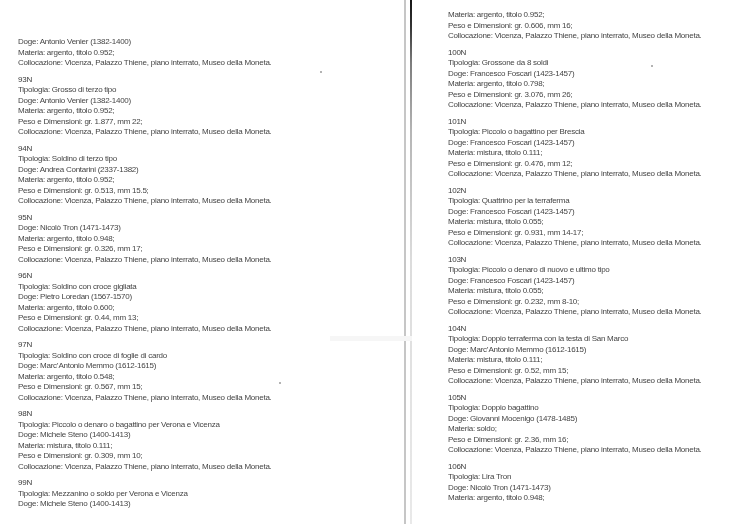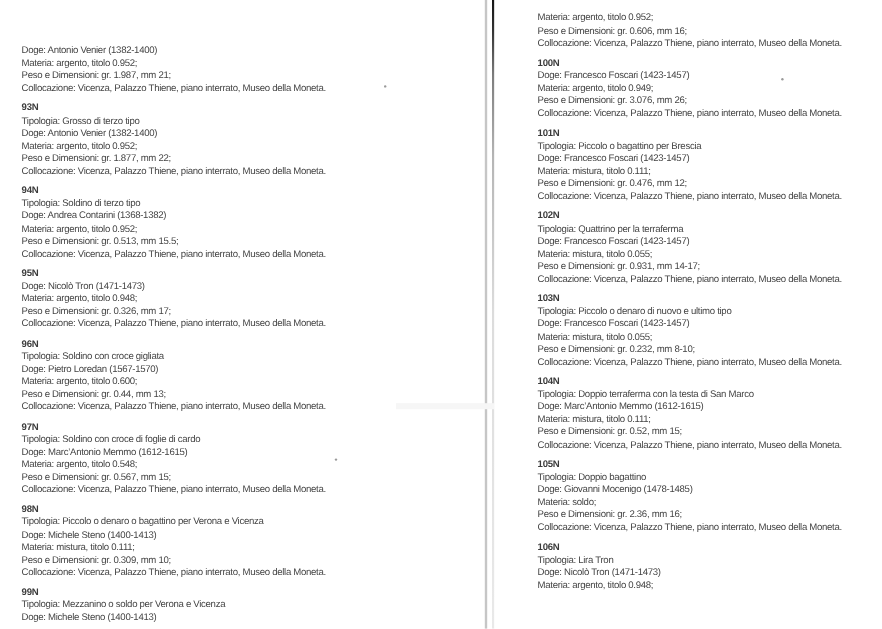--- a/index.html
+++ b/index.html
@@ -12,21 +12,21 @@
   }
   .page {
     position: absolute; top: 0; height: 524px;
     box-sizing: border-box;
     background: #ffffff;
   }
   .page-left  { left: 0;   width: 376px; padding: 13px 8px 0 18px; margin-top: 24px; }
   .page-right { left: 412px; width: 323px; padding: 10px 0 0 36px; }
   .entry { margin: 0 0 6px 0; }
   .entry-id {
-    font-weight: bold;
+    font-weight: normal;
     font-size: 8px; line-height: 10.5px; letter-spacing: -0.25px;
     color: #3b3b3b; white-space: nowrap;
   }
   .line {
     font-size: 8px; line-height: 10.5px; letter-spacing: -0.25px;
     color: #454545; white-space: nowrap;
   }
   .gutter-line-left {
     position: absolute; left: 404px; top: 0; width: 2px; height: 524px;
     background: #c6c6c6;
@@ -53,41 +53,40 @@
 <body>
 
 <div>
 
   <section class="page page-left">
   <div class="entry">
 
     <div class="entry-lines">
           <div class="line">Doge: Antonio Venier (1382-1400)</div>
           <div class="line">Materia: argento, titolo 0.952;</div>
-          <div class="line">Peso e Dimensioni: gr. 1.987, mm 21;</div>
           <div class="line">Collocazione: Vicenza, Palazzo Thiene, piano interrato, Museo della Moneta.</div>
         </div>
   </div>
 
   <div class="entry">
     <div class="entry-id">93N</div>
     <div class="entry-lines">
           <div class="line">Tipologia: Grosso di terzo tipo</div>
           <div class="line">Doge: Antonio Venier (1382-1400)</div>
           <div class="line">Materia: argento, titolo 0.952;</div>
           <div class="line">Peso e Dimensioni: gr. 1.877, mm 22;</div>
           <div class="line">Collocazione: Vicenza, Palazzo Thiene, piano interrato, Museo della Moneta.</div>
         </div>
   </div>
 
   <div class="entry">
     <div class="entry-id">94N</div>
     <div class="entry-lines">
           <div class="line">Tipologia: Soldino di terzo tipo</div>
-          <div class="line">Doge: Andrea Contarini (1368-1382)</div>
+          <div class="line">Doge: Andrea Contarini (2337-1382)</div>
           <div class="line">Materia: argento, titolo 0.952;</div>
           <div class="line">Peso e Dimensioni: gr. 0.513, mm 15.5;</div>
           <div class="line">Collocazione: Vicenza, Palazzo Thiene, piano interrato, Museo della Moneta.</div>
         </div>
   </div>
 
   <div class="entry">
     <div class="entry-id">95N</div>
     <div class="entry-lines">
           <div class="line">Doge: Nicolò Tron (1471-1473)</div>
@@ -149,22 +148,23 @@
     <div class="entry-lines">
           <div class="line">Materia: argento, titolo 0.952;</div>
           <div class="line">Peso e Dimensioni: gr. 0.606, mm 16;</div>
           <div class="line">Collocazione: Vicenza, Palazzo Thiene, piano interrato, Museo della Moneta.</div>
         </div>
   </div>
 
   <div class="entry">
     <div class="entry-id">100N</div>
     <div class="entry-lines">
-          <div class="line">Doge: Francesco Foscari (1423-1457)</div>
-          <div class="line">Materia: argento, titolo 0.949;</div>
+          <div class="line">Tipologia: Grossone da 8 soldi</div>
+          <div class="line">Doge: Francesco Foscari (1423-1457)</div>
+          <div class="line">Materia: argento, titolo 0.798;</div>
           <div class="line">Peso e Dimensioni: gr. 3.076, mm 26;</div>
           <div class="line">Collocazione: Vicenza, Palazzo Thiene, piano interrato, Museo della Moneta.</div>
         </div>
   </div>
 
   <div class="entry">
     <div class="entry-id">101N</div>
     <div class="entry-lines">
           <div class="line">Tipologia: Piccolo o bagattino per Brescia</div>
           <div class="line">Doge: Francesco Foscari (1423-1457)</div>

